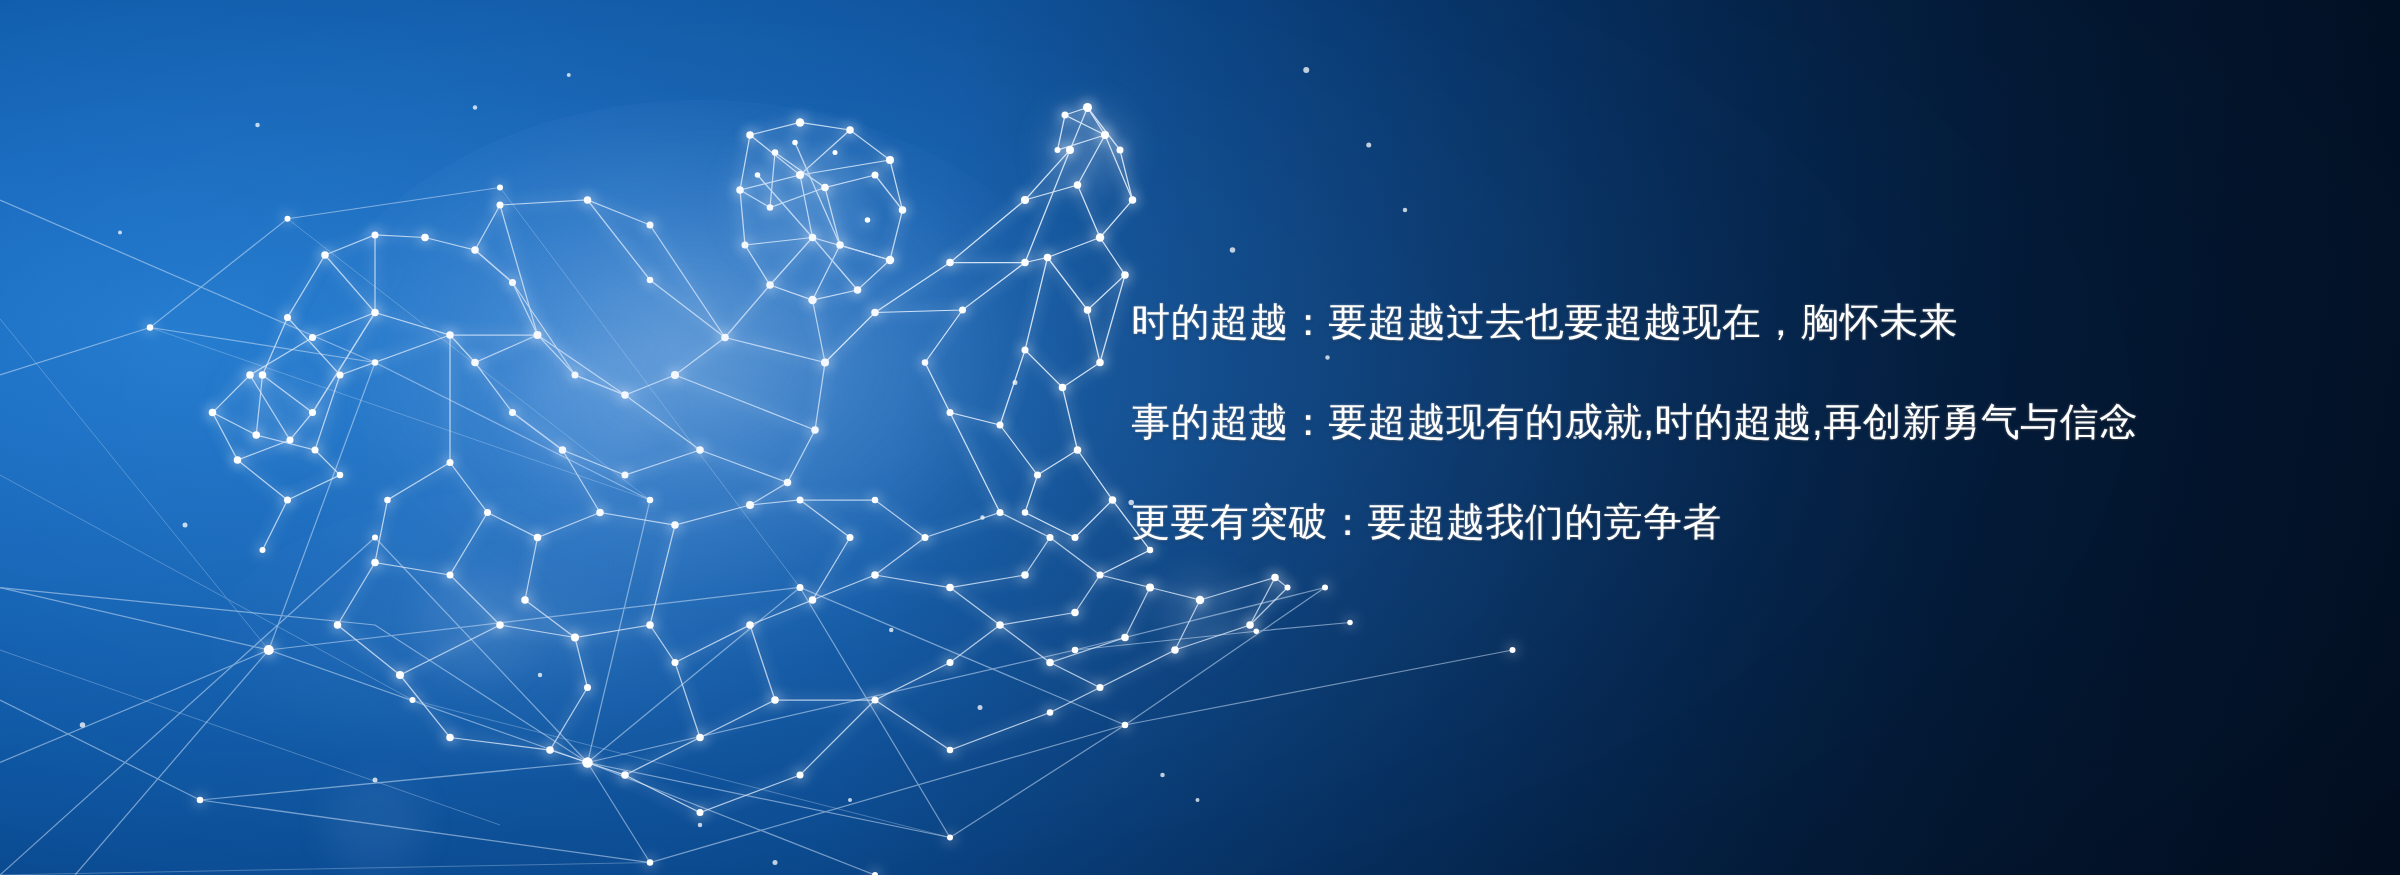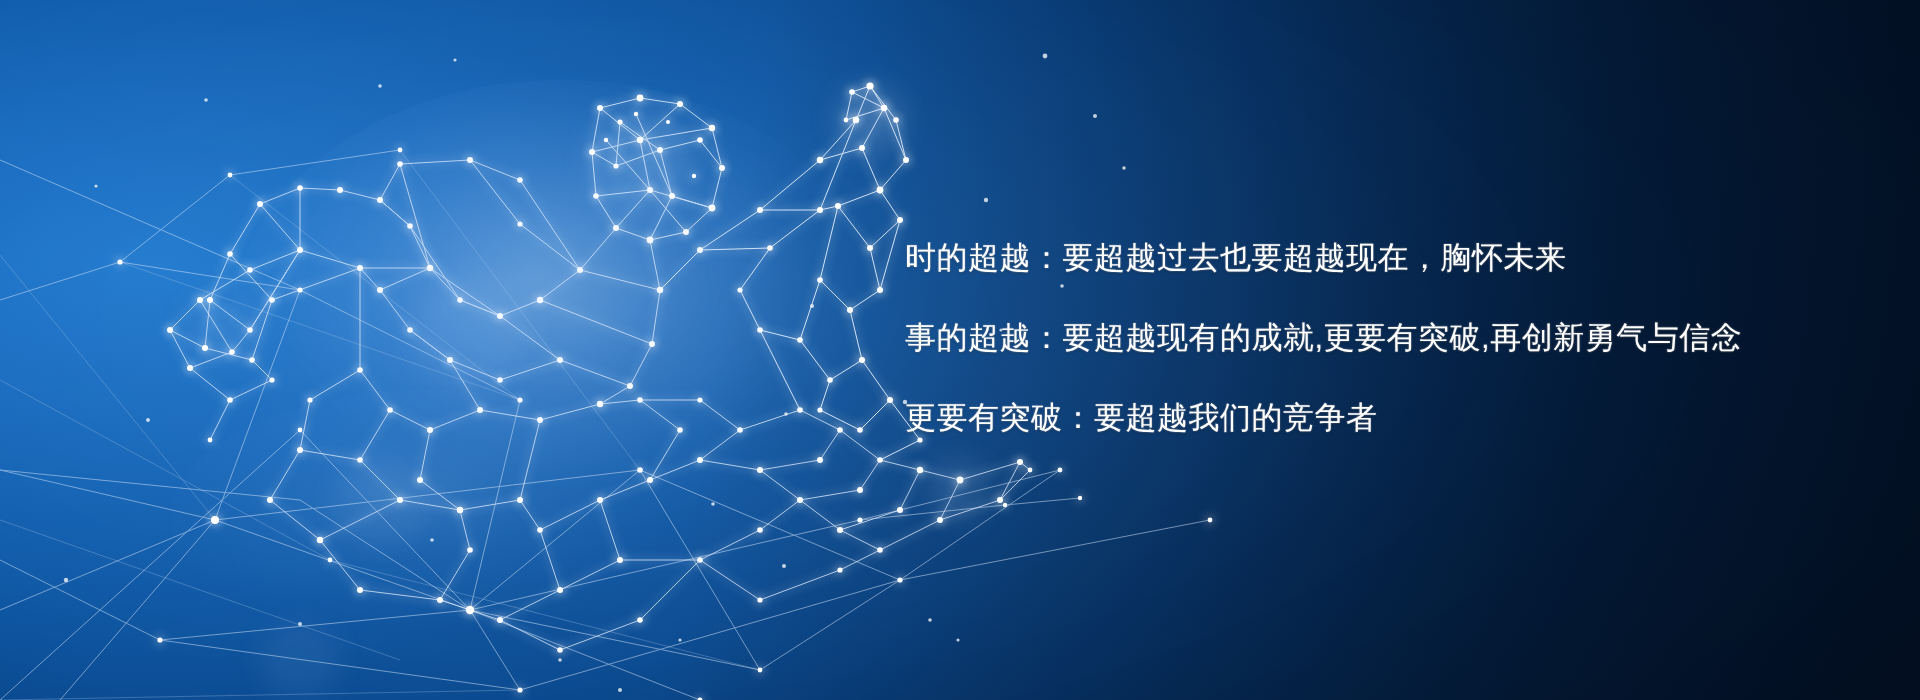--- a/index.html
+++ b/index.html
@@ -459,17 +459,17 @@
       <circle cx="958" cy="640" r="1.6"></circle>
         <circle cx="680" cy="640" r="1.6"></circle>
     </g>
   </svg>
 
   <div class="glow-runner"></div>
   <div class="bg-vignette"></div>
 
   <div class="text-block">
     <div class="tagline">时的超越：要超越过去也要超越现在，胸怀未来</div>
-    <div class="tagline">事的超越：要超越现有的成就,更要有突破,再创新勇气与信念</div>
+    <div class="tagline">事的超越：要超越现有的成就,时的超越,再创新勇气与信念</div>
     <div class="tagline">更要有突破：要超越我们的竞争者</div>
   </div>
 
 </div>
 
 </body></html>

